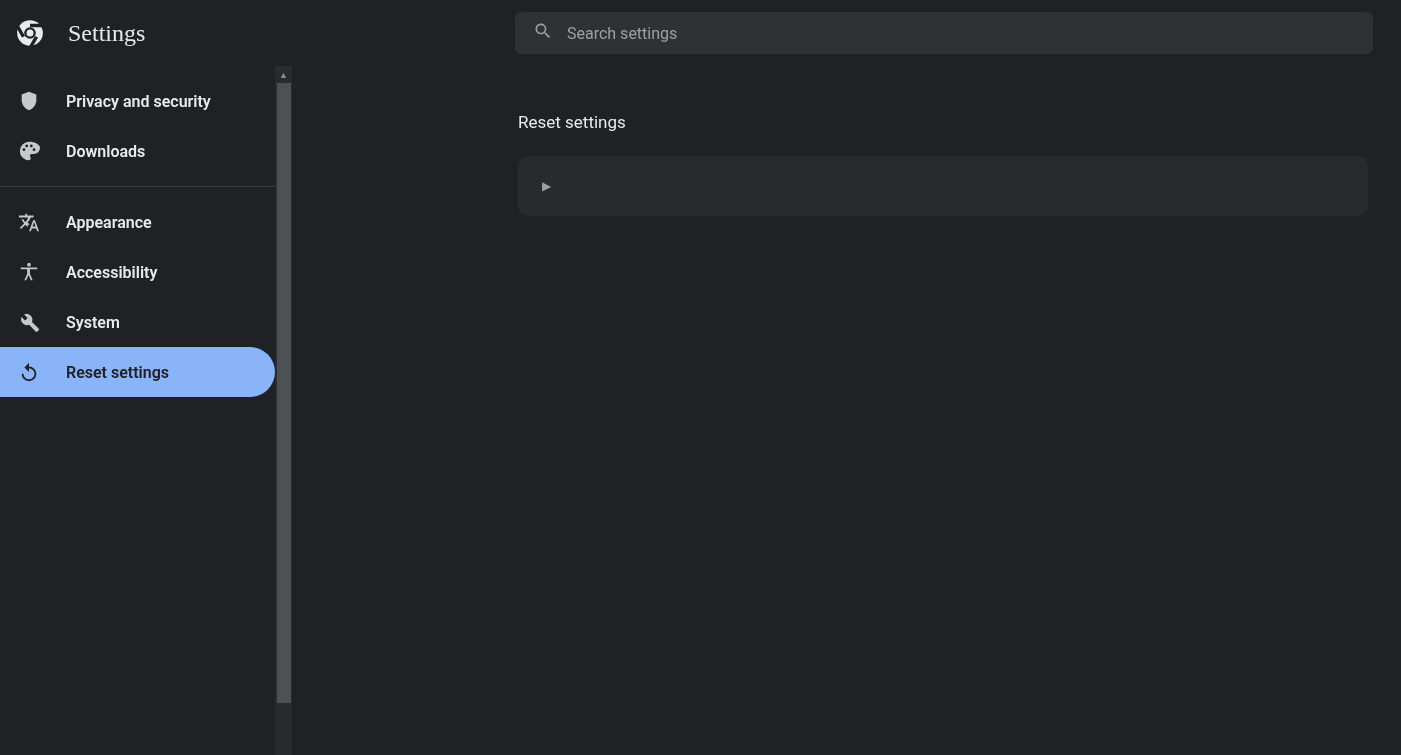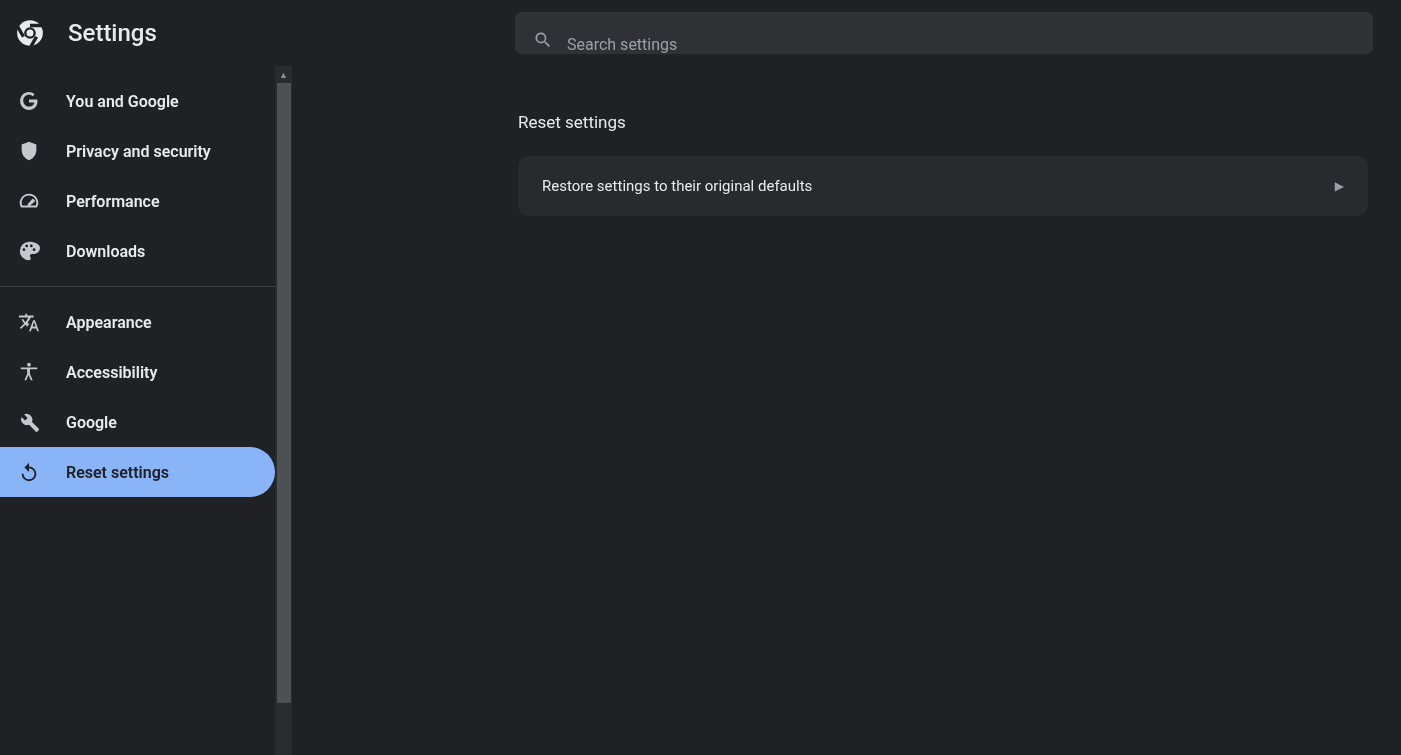--- a/index.html
+++ b/index.html
@@ -30,29 +30,30 @@
       gap: 24px;
     }
     .chrome-logo {
       width: 28px;
       height: 28px;
     }
     .title {
       font-size: 24px;
       font-weight: 500;
       color: #e8eaed;
+      font-family: Liberation Serif, serif;
     }
     .search-wrap {
       flex: 1;
       padding-right: 28px;
       padding-left: 240px;
     }
     .searchbox {
       display: flex;
-      align-items: flex-end;
+      align-items: center;
       height: 42px;
       background: #303134;
       border-radius: 6px;
       padding: 0 18px;
       gap: 14px;
     }
     .searchbox svg {
       width: 20px;
       height: 20px;
       fill: #9aa0a6;
@@ -257,44 +258,28 @@
     </div>
   </div>
 </div>
 
 <div class="body-row">
   <div class="sidebar-container">
     <nav class="sidebar" id="sidebar">
         <div class="nav-item">
           <span class="icon">
             <svg viewBox="0 0 24 24">
-              <use href="#i-google-g"></use>
-            </svg>
-          </span>
-          <span class="label">You and Google</span>
-        </div>
-        <div class="nav-item">
-          <span class="icon">
-            <svg viewBox="0 0 24 24">
               <use href="#i-shield"></use>
             </svg>
           </span>
           <span class="label">Privacy and security</span>
         </div>
         <div class="nav-item">
           <span class="icon">
             <svg viewBox="0 0 24 24">
-              <use href="#i-speed"></use>
-            </svg>
-          </span>
-          <span class="label">Performance</span>
-        </div>
-        <div class="nav-item">
-          <span class="icon">
-            <svg viewBox="0 0 24 24">
               <use href="#i-palette"></use>
             </svg>
           </span>
           <span class="label">Downloads</span>
         </div>
         <div class="nav-divider"></div>
         <div class="nav-item">
           <span class="icon">
             <svg viewBox="0 0 24 24">
               <use href="#i-translate"></use>
@@ -309,21 +294,21 @@
             </svg>
           </span>
           <span class="label">Accessibility</span>
         </div>
         <div class="nav-item">
           <span class="icon">
             <svg viewBox="0 0 24 24">
               <use href="#i-wrench"></use>
             </svg>
           </span>
-          <span class="label">Google</span>
+          <span class="label">System</span>
         </div>
         <div class="nav-item active">
           <span class="icon">
             <svg viewBox="0 0 24 24">
               <use href="#i-reset"></use>
             </svg>
           </span>
           <span class="label">Reset settings</span>
         </div>
       </nav>
@@ -331,18 +316,17 @@
       <div class="sb-arrow">▲</div>
       <div class="sb-thumb"></div>
       <div class="sb-track"></div>
     </div>
   </div>
 
   <main class="main">
     <h2 class="section-title">Reset settings</h2>
     <div class="card" id="card">
         <div class="card-row">
-          <span class="row-label">Restore settings to their original defaults</span>
           <span class="chev">▶</span>
         </div>
       </div>
   </main>
 </div>
 
 </body></html>

